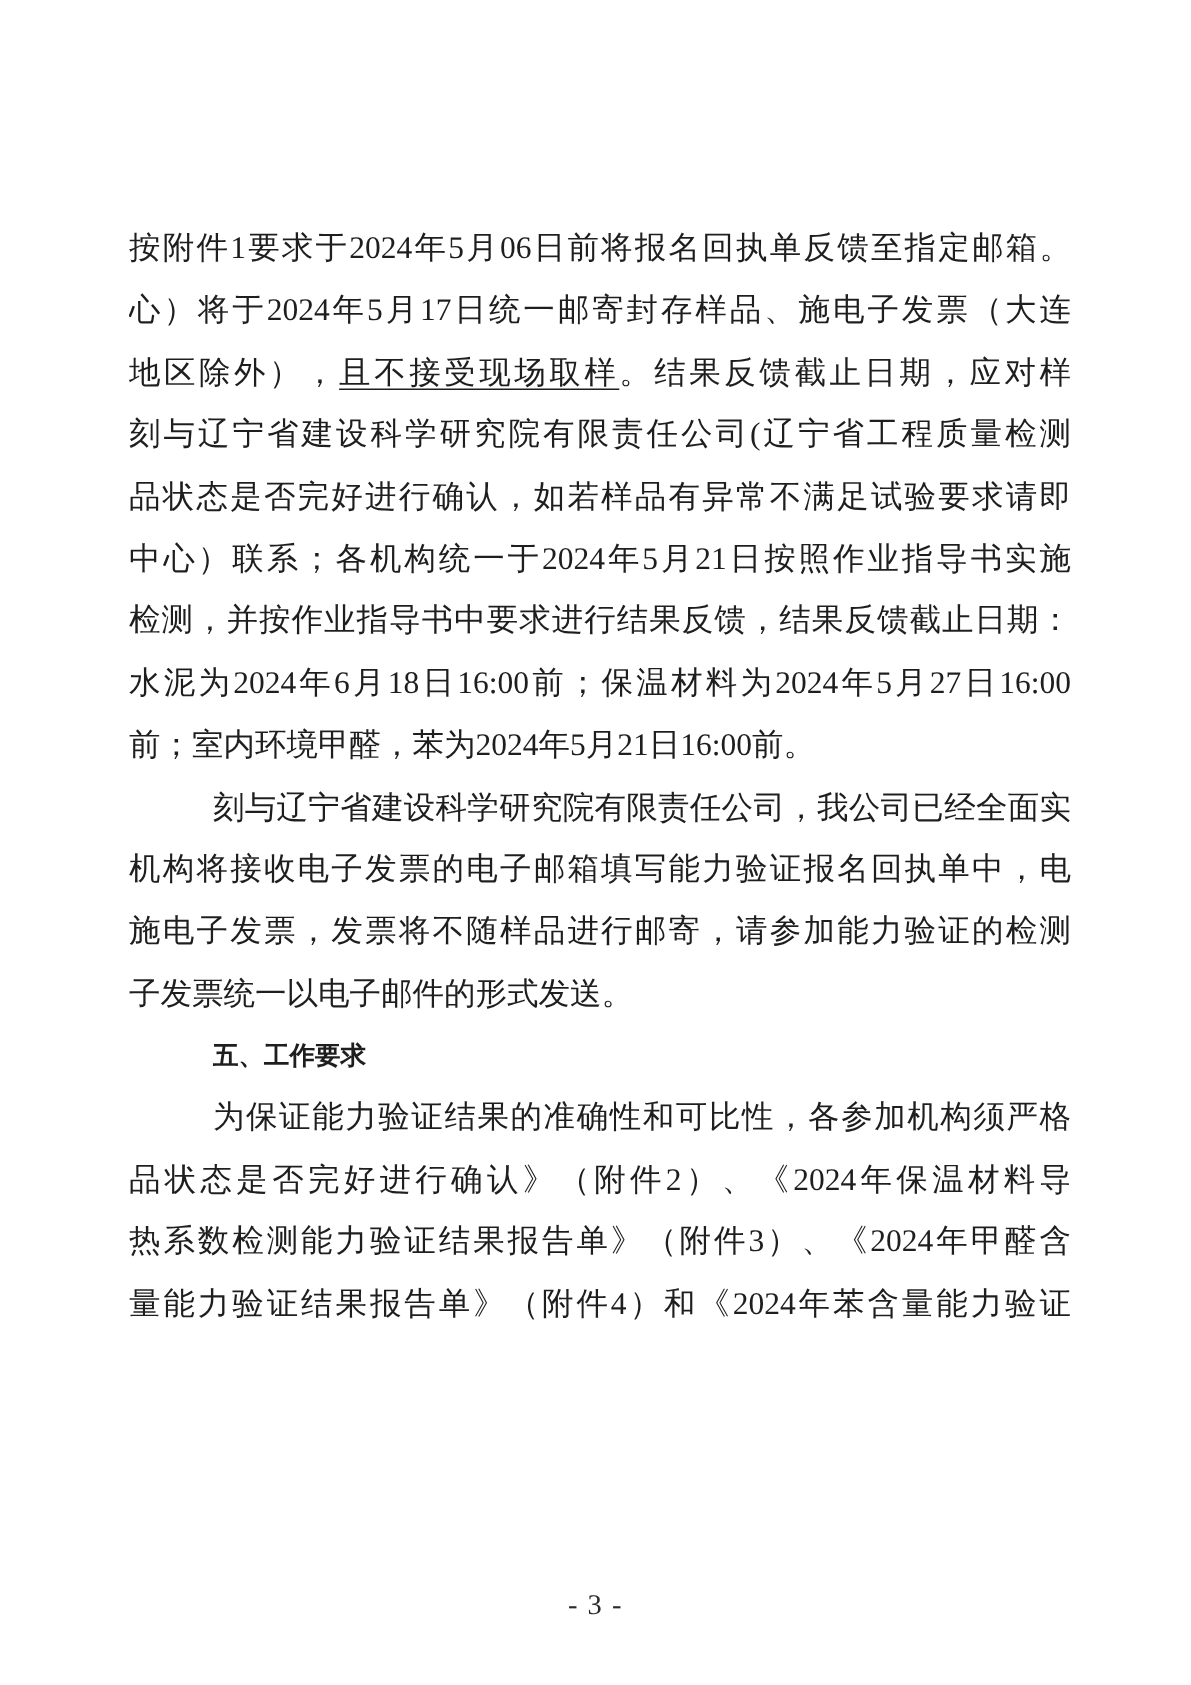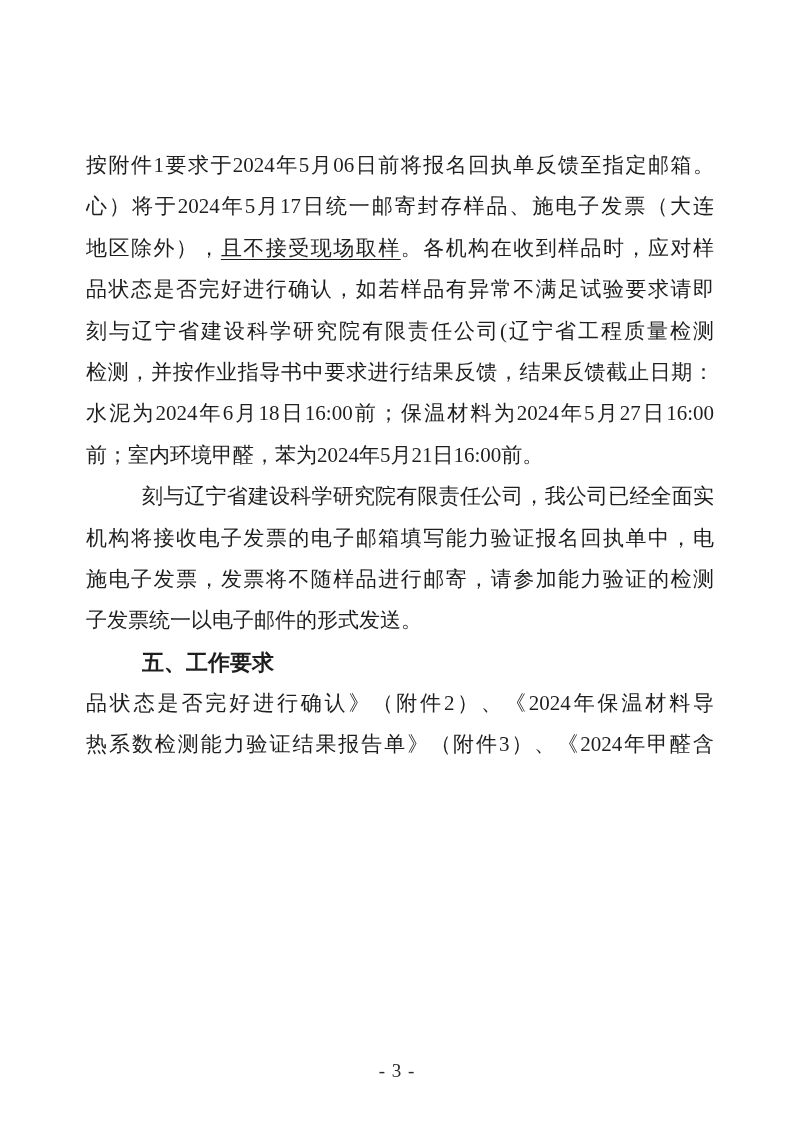--- a/index.html
+++ b/index.html
@@ -33,21 +33,21 @@
   }
   .line.justify {
     text-align-last: justify;
   }
   .line.indent {
     text-indent: 56px;
   }
   .line.heading {
     font-family: "Liberation Sans", "DejaVu Sans", sans-serif;
     font-weight: bold;
-    font-size: 22px;
+    font-size: 17px;
     text-align-last: left;
   }
   .u {
     text-decoration: underline;
     text-underline-offset: 4px;
     text-decoration-thickness: 1px;
     margin-top: 16px;
   }
   .footer {
     position: absolute;
@@ -61,28 +61,31 @@
     letter-spacing: 1px;
   }
 </style>
 </head>
 <body>
 
 <div class="page">
   <div class="text-block" id="body-lines">
       <div class="line justify"><span>按附件1要求于2024年5月06日前将报名回执单反馈至指定邮箱。</span></div>
       <div class="line justify"><span>心）将于2024年5月17日统一邮寄封存样品、施电子发票（大连</span></div>
-      <div class="line justify"><span>地区除外），</span><span class="u">且不接受现场取样</span><span>。各机构在收到样品时，应对样</span></div>
+      <div class="line justify"><span>地区除外），</span><span class="u">且不接受现场取样</span><span>。结果反馈截止日期，应对样</span></div>
+      <div class="line justify"><span>刻与辽宁省建设科学研究院有限责任公司(辽宁省工程质量检测</span></div>
       <div class="line justify"><span>品状态是否完好进行确认，如若样品有异常不满足试验要求请即</span></div>
-      <div class="line justify"><span>刻与辽宁省建设科学研究院有限责任公司(辽宁省工程质量检测</span></div>
+      <div class="line justify"><span>中心）联系；各机构统一于2024年5月21日按照作业指导书实施</span></div>
       <div class="line justify"><span>检测，并按作业指导书中要求进行结果反馈，结果反馈截止日期：</span></div>
       <div class="line justify"><span>水泥为2024年6月18日16:00前；保温材料为2024年5月27日16:00</span></div>
       <div class="line end"><span>前；室内环境甲醛，苯为2024年5月21日16:00前。</span></div>
       <div class="line justify indent"><span>刻与辽宁省建设科学研究院有限责任公司，我公司已经全面实</span></div>
       <div class="line justify"><span>机构将接收电子发票的电子邮箱填写能力验证报名回执单中，电</span></div>
       <div class="line justify"><span>施电子发票，发票将不随样品进行邮寄，请参加能力验证的检测</span></div>
       <div class="line end"><span>子发票统一以电子邮件的形式发送。</span></div>
       <div class="line indent heading"><span>五、工作要求</span></div>
+      <div class="line justify indent"><span>为保证能力验证结果的准确性和可比性，各参加机构须严格</span></div>
       <div class="line justify"><span>品状态是否完好进行确认》（附件2）、《2024年保温材料导</span></div>
       <div class="line justify"><span>热系数检测能力验证结果报告单》（附件3）、《2024年甲醛含</span></div>
+      <div class="line justify"><span>量能力验证结果报告单》（附件4）和《2024年苯含量能力验证</span></div>
     </div>
   <div class="footer">- 3 -</div>
 </div>
 
 </body></html>

